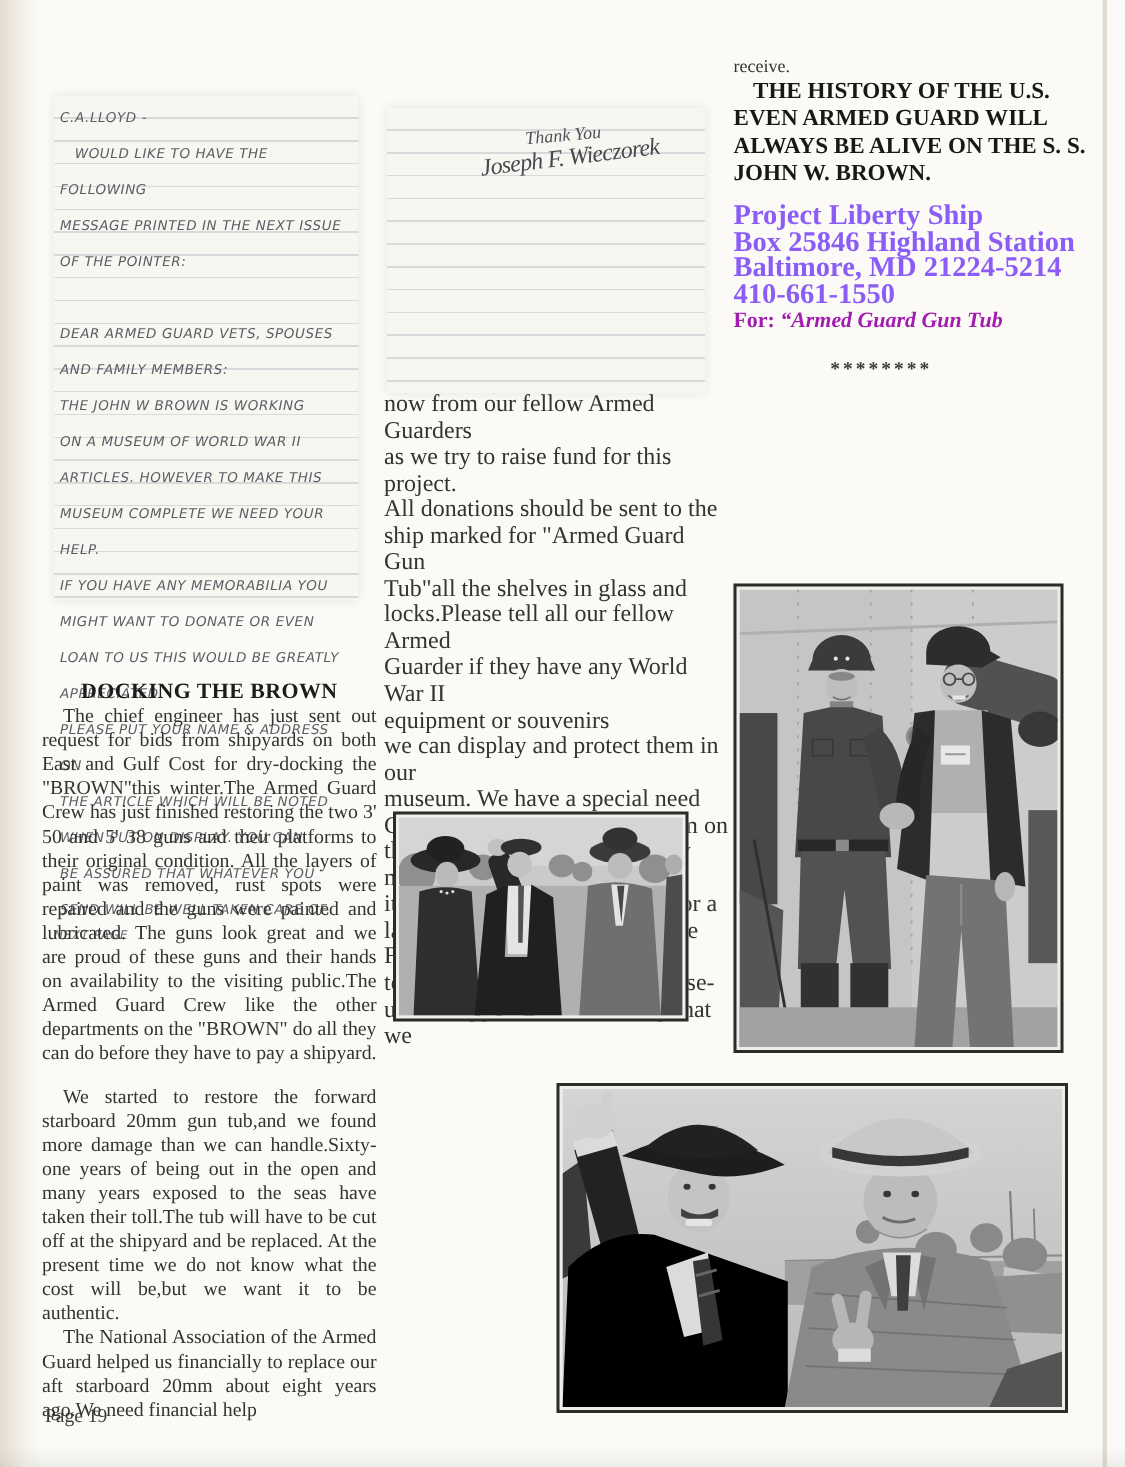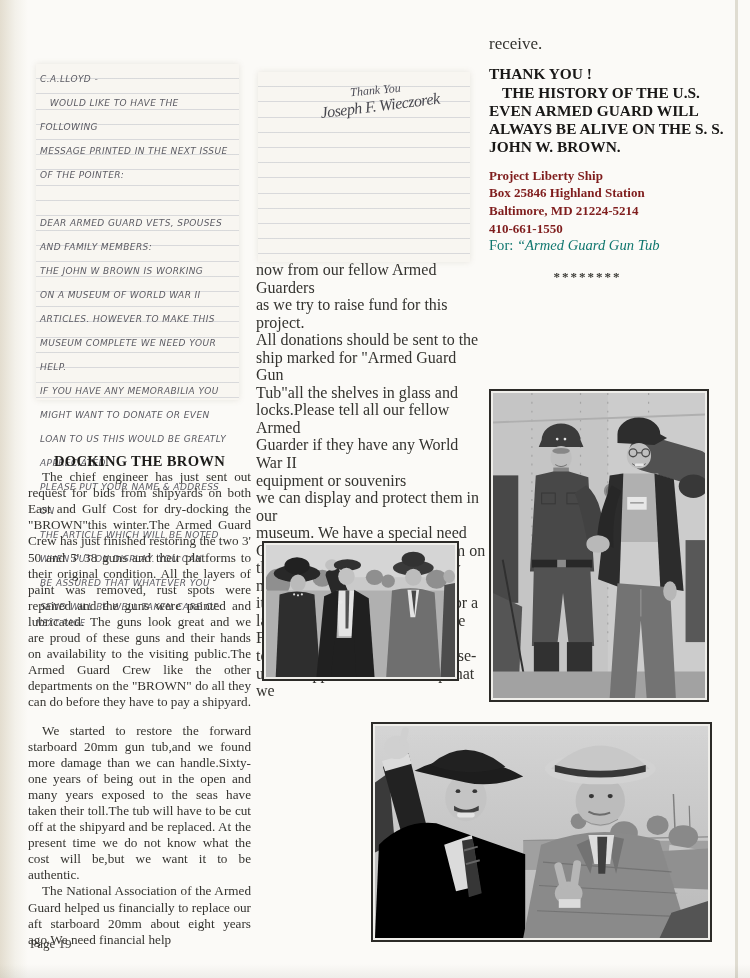--- a/index.html
+++ b/index.html
@@ -32,28 +32,28 @@
   .salutation{margin-top:6px;}
   .para{text-align:justify;margin:0;}
   .para.indent{text-indent:14px;}
   .para.gap{margin-top:12px;}
   .page-num{position:absolute;left:30px;top:936px;font-size:13px;color:#3a3935;}
 
   .mid-col{position:absolute;left:256px;top:261px;width:230px;}
   .mid-lines{font-size:16px;line-height:17.55px;white-space:pre-line;color:#34332f;}
 
   .right-col{position:absolute;left:489px;top:36px;width:243px;}
-  .carryover{font-size:17px;}
+  .carryover{font-size:12px;}
   .thankyou{font-weight:bold;font-size:15.4px;color:#191817;margin-top:13px;line-height:18.5px;}
   .big-head{font-weight:bold;font-size:15.4px;line-height:18.3px;color:#191817;
         text-indent:13px;margin:0;}
   .crew-title{margin-top:13px;padding-left:22px;font-size:13.8px;}
   .crew{font-size:13.8px;line-height:17.2px;white-space:pre-line;}
-  .addr{margin-top:10px;font-weight:bold;font-size:13px;line-height:17.6px;white-space:pre-line;color:#7f1d1d;}
-  .for-line{font-weight:normal;font-size:14.6px;color:#0f766e;}
+  .addr{margin-top:10px;font-weight:bold;font-size:19px;line-height:17.6px;white-space:pre-line;color:#8b5cf6;}
+  .for-line{font-weight:bold;font-size:14.6px;color:#a21caf;}
   .for-line .it{font-style:italic;}
   .stars{margin-top:15px;text-align:center;padding-right:46px;font-weight:bold;
         font-size:13px;letter-spacing:2px;color:#3a3935;}
 
   
   .photo{position:absolute;border:2px solid #2c2b28;background:#efeeea;padding:2px;box-sizing:border-box;}
   .photo svg{display:block;width:100%;height:100%;filter:grayscale(1) contrast(1.02);}
 </style>
 </head>
 <body>
@@ -88,21 +88,20 @@
     <div class="hw-next">NEXT PAGE</div>
   </div>
 
   <div class="sheet" style="left:258px;top:72px;width:212px;height:190px;">
     <div class="hw-closing">Thank You</div>
     <div class="hw-signature">Joseph F. Wieczorek</div>
   </div>
 
   <div class="right-col">
     <div class="carryover print">receive.</div>
-    <div class="thankyou">THANK YOU !</div>
     <p class="big-head">THE HISTORY OF THE U.S. EVEN ARMED GUARD WILL ALWAYS BE ALIVE ON THE S. S. JOHN W. BROWN.</p>
     <div class="addr">Project Liberty Ship
 Box 25846 Highland Station
 Baltimore, MD 21224-5214
 410-661-1550</div>
     <div class="for-line"><span>For: </span><span class="it">“Armed Guard Gun Tub</span></div>
     <div class="stars">********</div>
   </div>
 
   <div class="left-col print">

